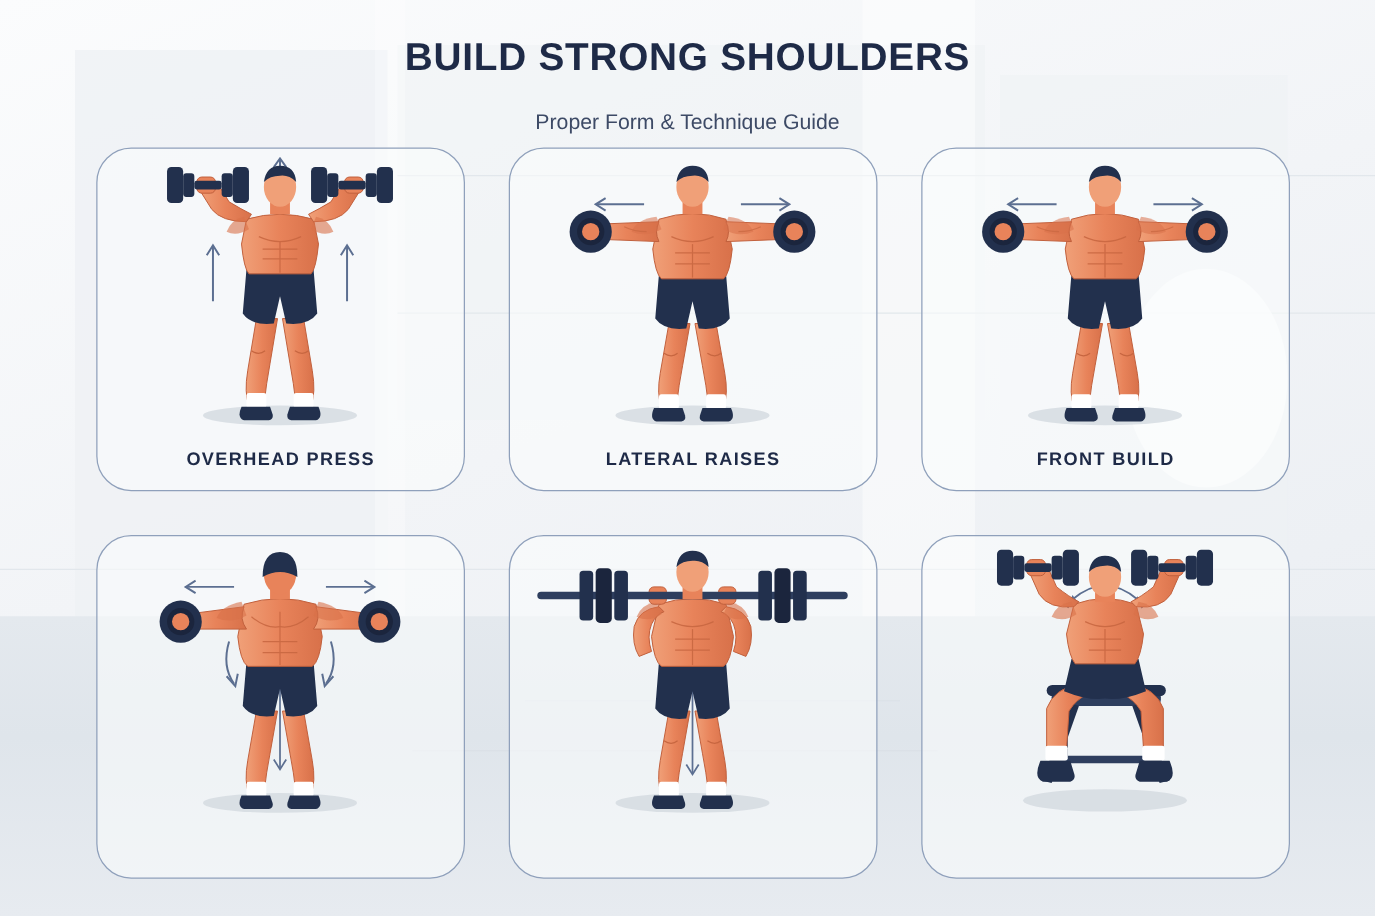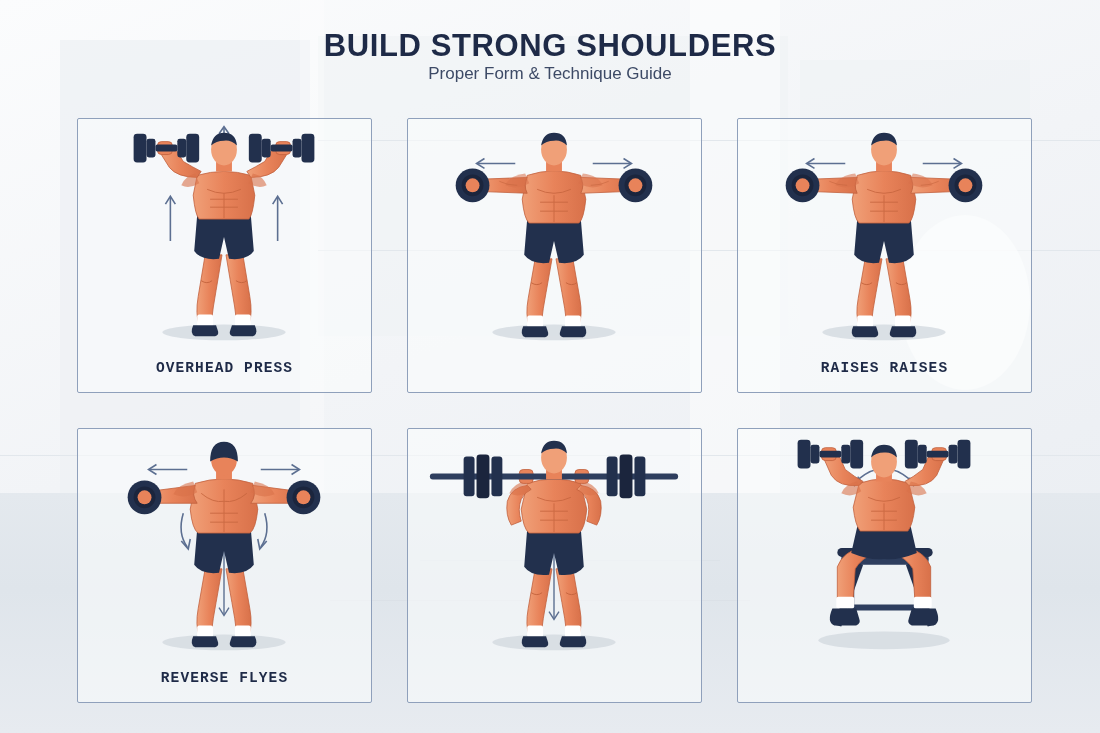--- a/index.html
+++ b/index.html
@@ -17,28 +17,28 @@
   .bg-floor{position:absolute;left:0;right:0;bottom:0;height:240px;
     background:linear-gradient(180deg,#e4e9ee 0%,#dfe5eb 40%,#e7ebf0 100%);}
   .bg-floorline{position:absolute;background:#d8dee5;opacity:.7;}
   .bg-ellipse{position:absolute;border-radius:50%;background:#fbfcfd;opacity:.75;}
   .bg-vstripe{position:absolute;top:0;bottom:0;background:#ffffff;opacity:.45;}
   .bg-hline{position:absolute;height:1px;background:#e2e7ec;}
 
   
   .header{position:absolute;top:28px;left:0;right:0;text-align:center;z-index:6;}
   .title{font-size:31px;font-weight:bold;color:#1e2a47;letter-spacing:.6px;margin:0;}
-  .subtitle{font-size:17px;color:#3d4a66;margin:0 0 0 0;font-weight:normal;}
+  .subtitle{font-size:17px;color:#3d4a66;margin:24px 0 0 0;font-weight:normal;}
 
   
   .grid{position:absolute;top:118px;left:77px;width:958px;
         display:grid;grid-template-columns:repeat(3,295px);
         grid-template-rows:275px 275px;gap:35px 35px;z-index:5;}
-  .card{position:relative;border:1.3px solid #8fa0bb;border-radius:2px;
-        background:rgba(252,253,254,.55);overflow:hidden;font-family:Liberation Mono, monospace;}
+  .card{position:relative;border:1.3px solid #8fa0bb;border-radius:28px;
+        background:rgba(252,253,254,.55);overflow:hidden;}
   .card-art{position:absolute;left:0;right:0;top:0;height:228px;}
   .card-label{position:absolute;left:0;right:0;bottom:16px;text-align:center;
         font-size:14.5px;font-weight:bold;color:#1e2a47;letter-spacing:1.1px;}
   .card-art svg{display:block;width:100%;height:100%;}
 </style>
 </head>
 <body>
 
 <div id="stage">
 
@@ -199,20 +199,21 @@
           <g>
             <circle cx="229" cy="66" r="17" fill="#22304d"></circle>
             <circle cx="229" cy="66" r="11" fill="#1b253d"></circle>
             <circle cx="229" cy="66" r="7" fill="#e8835a"></circle>
           </g>
           <path d="M139 38 L155 38 L155 52 L139 52 Z" fill="#e8835a"></path>
           <ellipse cx="147" cy="30" rx="13" ry="16" fill="#f0a078"></ellipse>
           <path d="M134 26 Q136 13 147 13 Q159 13 160 26 Q154 20 147 21 Q139 21 134 26 Z" fill="#22304d"></path>
         </svg>
       </div>
+      <div class="card-label">LATERAL RAISES</div>
     </div>
 
     <div class="card">
       <div class="card-art">
         <svg viewBox="0 0 295 228" xmlns="http://www.w3.org/2000/svg">
           <defs>
             <linearGradient id="sk3" x1="0" y1="0" x2="1" y2="0">
               <stop offset="0" stop-color="#f0a078"></stop>
                 <stop offset=".5" stop-color="#e8835a"></stop>
                 <stop offset="1" stop-color="#d8714a"></stop>
@@ -261,21 +262,21 @@
           <g>
             <circle cx="229" cy="66" r="17" fill="#22304d"></circle>
             <circle cx="229" cy="66" r="11" fill="#1b253d"></circle>
             <circle cx="229" cy="66" r="7" fill="#e8835a"></circle>
           </g>
           <path d="M139 38 L155 38 L155 52 L139 52 Z" fill="#e8835a"></path>
           <ellipse cx="147" cy="30" rx="13" ry="16" fill="#f0a078"></ellipse>
           <path d="M134 26 Q136 13 147 13 Q159 13 160 26 Q154 20 147 21 Q139 21 134 26 Z" fill="#22304d"></path>
         </svg>
       </div>
-      <div class="card-label">RAISES RAISES</div>
+      <div class="card-label">FRONT BUILD</div>
     </div>
 
     <div class="card">
       <div class="card-art">
         <svg viewBox="0 0 295 228" xmlns="http://www.w3.org/2000/svg">
           <defs>
             <linearGradient id="sk4" x1="0" y1="0" x2="1" y2="0">
               <stop offset="0" stop-color="#f0a078"></stop>
                 <stop offset=".5" stop-color="#e8835a"></stop>
                 <stop offset="1" stop-color="#d8714a"></stop>
@@ -329,21 +330,20 @@
           <g>
             <circle cx="227" cy="68" r="17" fill="#22304d"></circle>
             <circle cx="227" cy="68" r="11" fill="#1b253d"></circle>
             <circle cx="227" cy="68" r="7" fill="#e8835a"></circle>
           </g>
           <path d="M139 38 L155 38 L155 50 L139 50 Z" fill="#e8835a"></path>
           <ellipse cx="147" cy="30" rx="13" ry="16" fill="#e8835a"></ellipse>
           <path d="M133 32 Q133 12 147 12 Q161 12 161 32 Q154 28 147 28 Q140 28 133 32 Z" fill="#22304d"></path>
         </svg>
       </div>
-      <div class="card-label">REVERSE FLYES</div>
     </div>
 
     <div class="card">
       <div class="card-art">
         <svg viewBox="0 0 295 228" xmlns="http://www.w3.org/2000/svg">
           <defs>
             <linearGradient id="sk5" x1="0" y1="0" x2="1" y2="0">
               <stop offset="0" stop-color="#f0a078"></stop>
                 <stop offset=".5" stop-color="#e8835a"></stop>
                 <stop offset="1" stop-color="#d8714a"></stop>

